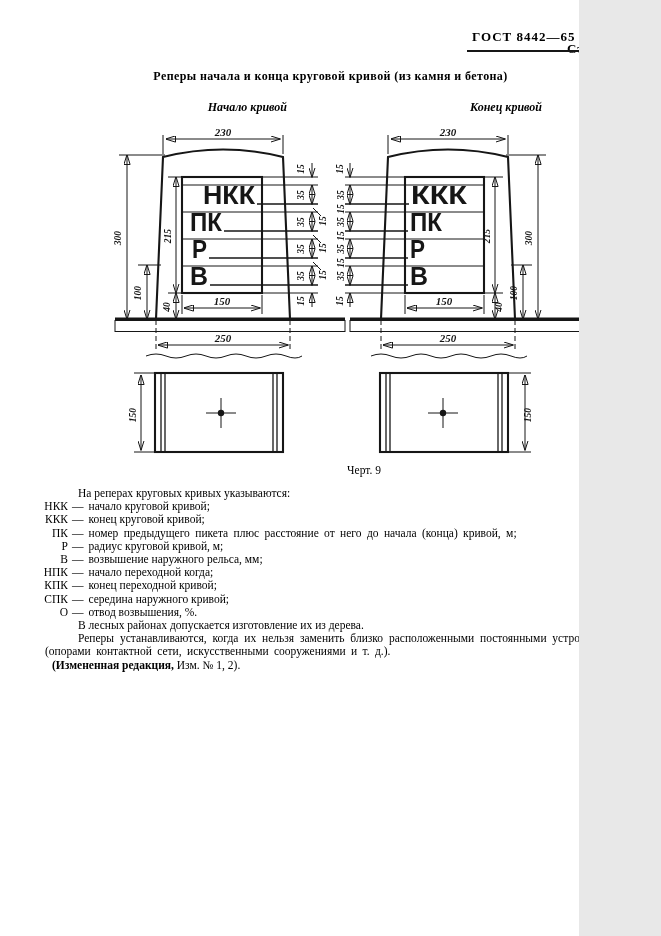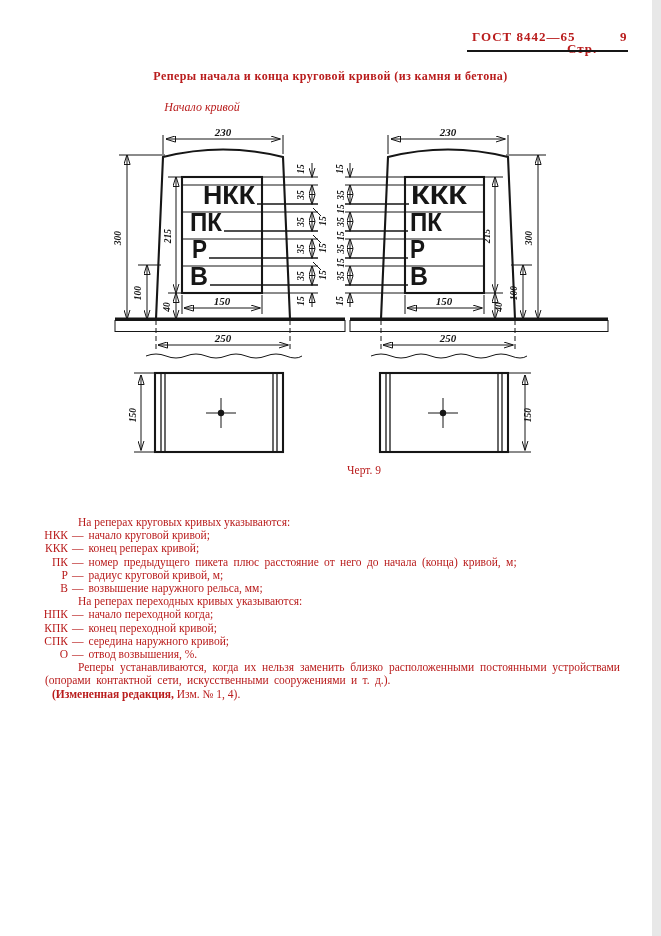--- a/index.html
+++ b/index.html
@@ -1,40 +1,40 @@
 <!DOCTYPE html>
 <html><head>
 <meta charset="utf-8">
 <style>
   html,body{margin:0;padding:0;background:#e8e8e8;}
-  .page{position:relative;width:652px;height:936px;background:#ffffff;overflow:hidden;
-        font-family:"Liberation Serif",serif;color:#b91c1c;}
+  .page{position:relative;width:579px;height:936px;background:#ffffff;overflow:hidden;
+        font-family:"Liberation Serif",serif;color:#000000;}
   
   .hdr{position:absolute;top:29px;left:0;width:661px;font-weight:bold;font-size:13px;}
   .hdr .gost{position:absolute;left:472px;top:0;letter-spacing:1px;}
   .hdr .strw{position:absolute;left:567px;top:12px;letter-spacing:1px;}
   .hdr .pnum{position:absolute;left:620px;top:0;}
   .hdr-rule{position:absolute;top:50px;left:467px;width:161px;height:2px;background:#161616;}
   .title{position:absolute;top:69px;left:0;width:661px;text-align:center;
          font-weight:bold;font-size:12px;letter-spacing:.4px;}
-  .subtt{position:absolute;top:100px;font-style:italic;font-size:12px;text-align:center;width:170px;}
+  .subtt{position:absolute;top:100px;font-style:italic;font-size:12px;text-align:right;width:170px;font-weight:bold;}
   .sub-l{left:117px;} .sub-r{left:372px;}
   .caption{position:absolute;top:464px;left:0;width:640px;text-align:center;font-size:11.5px;margin-left:44px;}
   
   .fig{position:absolute;top:128px;left:0;}
   .fig line,.fig path,.fig rect{stroke:#161616;fill:none;}
   .t1{stroke-width:1;} .t12{stroke-width:1.3;} .t2{stroke-width:2.1;} .tg{stroke-width:2.8;}
   .dsh{stroke-width:1;stroke-dasharray:5 3;}
   .fig text{fill:#161616;stroke:none;}
   .lab{font-family:"Liberation Sans",sans-serif;font-weight:bold;font-size:26px;}
   .dim{font-family:"Liberation Serif",serif;font-style:italic;font-weight:bold;font-size:11px;text-anchor:middle;}
   .dimS{font-family:"Liberation Serif",serif;font-style:italic;font-weight:bold;font-size:9.5px;text-anchor:middle;}
   .dot{fill:#161616;stroke:none;}
   
-  .tb{position:absolute;top:487px;left:36px;width:584px;font-size:11.5px;line-height:13.2px;margin-top:29px;}
+  .tb{position:absolute;top:487px;left:36px;width:584px;font-size:11.5px;line-height:13.2px;}
   .tb p{margin:0 0 0 9px;text-indent:33px;text-align:justify;}
   .def{display:flex;}
   .def .abbr{flex:none;width:32px;text-align:right;}
   .def .dash{flex:none;margin:0 5px 0 4px;}
   .wide{word-spacing:2.5px;}
   .amend{margin-left:16px;}
   .b{font-weight:bold;}
 </style>
 </head>
 <body>
@@ -43,20 +43,21 @@
 
   <div class="hdr">
     <span class="gost">ГОСТ 8442—65</span>
     <span class="strw">Стр.</span>
     <span class="pnum">9</span>
   </div>
   <div class="hdr-rule"></div>
 
   <div class="title">Реперы начала и конца круговой кривой (из камня и бетона)</div>
   <div class="subtt sub-l">Начало кривой</div>
+  <div class="subtt sub-r">Конец кривой</div>
 
   <svg class="fig" width="661" height="336" viewBox="0 0 661 336">
     <defs>
       <marker id="ar" viewBox="0 0 10 7" refX="9.5" refY="3.5" markerWidth="10" markerHeight="7" orient="auto-start-reverse">
         <path d="M0,0.4 L10,3.5 L0,6.6 Z" fill="#161616" stroke="none"></path>
       </marker>
       <pattern id="hatch" width="16" height="11" patternUnits="userSpaceOnUse">
         <path d="M2,11 L8,0 M7,11 L13,0 M8,0 L15,11" stroke="#161616" stroke-width="1" fill="none"></path>
       </pattern>
     </defs>
@@ -233,39 +234,38 @@
     <p>На реперах круговых кривых указываются:</p>
 
     <div class="def">
       <span class="abbr">НКК</span>
       <span class="dash">—</span>
       <span class="dtext">начало круговой кривой;</span>
     </div>
     <div class="def">
       <span class="abbr">ККК</span>
       <span class="dash">—</span>
-      <span class="dtext">конец реперах кривой;</span>
+      <span class="dtext">конец круговой кривой;</span>
     </div>
     <div class="def wide">
       <span class="abbr">ПК</span>
       <span class="dash">—</span>
       <span class="dtext">номер предыдущего пикета плюс расстояние от него до начала (конца) кривой, м;</span>
     </div>
     <div class="def">
       <span class="abbr">Р</span>
       <span class="dash">—</span>
       <span class="dtext">радиус круговой кривой, м;</span>
     </div>
     <div class="def">
       <span class="abbr">В</span>
       <span class="dash">—</span>
       <span class="dtext">возвышение наружного рельса, мм;</span>
     </div>
 
-    <p>На реперах переходных кривых указываются:</p>
 
     <div class="def">
       <span class="abbr">НПК</span>
       <span class="dash">—</span>
       <span class="dtext">начало переходной когда;</span>
     </div>
     <div class="def">
       <span class="abbr">КПК</span>
       <span class="dash">—</span>
       <span class="dtext">конец переходной кривой;</span>
@@ -274,21 +274,22 @@
       <span class="abbr">СПК</span>
       <span class="dash">—</span>
       <span class="dtext">середина наружного кривой;</span>
     </div>
     <div class="def">
       <span class="abbr">О</span>
       <span class="dash">—</span>
       <span class="dtext">отвод возвышения, %.</span>
     </div>
 
+    <p>В лесных районах допускается изготовление их из дерева.</p>
     <p class="wide">Реперы устанавливаются, когда их нельзя заменить близко расположенными постоянными устройствами (опорами контактной сети, искусственными сооружениями и т. д.).</p>
 
     <div class="amend">
       <span class="b">(Измененная редакция,</span>
-      <span>Изм. № 1, 4).</span>
+      <span>Изм. № 1, 2).</span>
     </div>
   </div>
 
 </div>
 
 </body></html>

